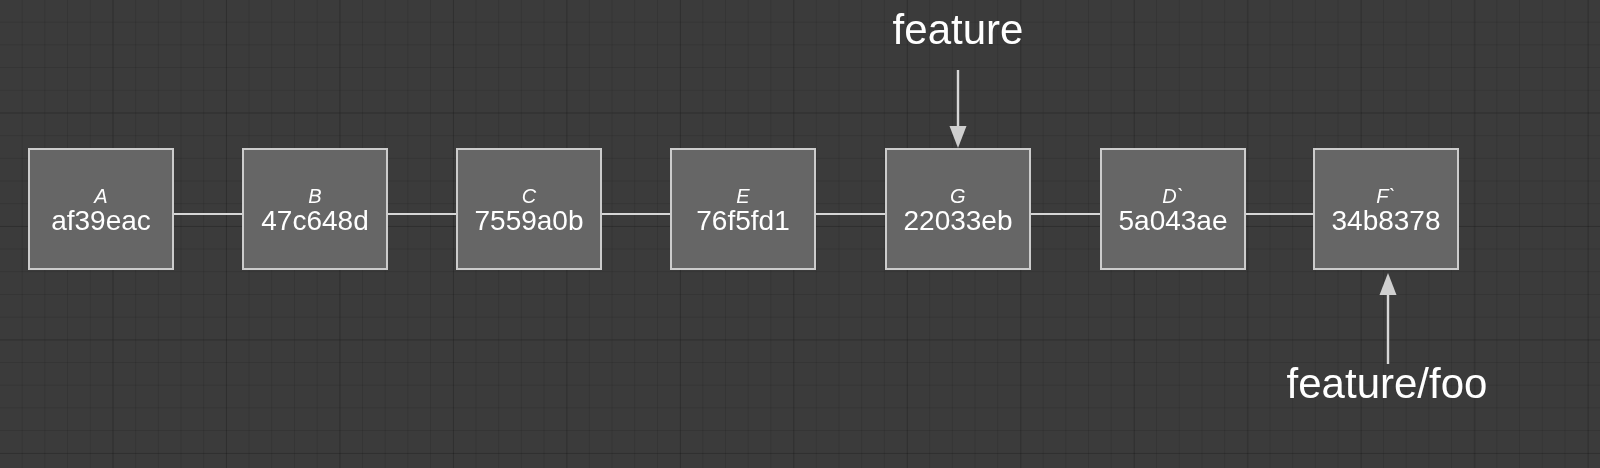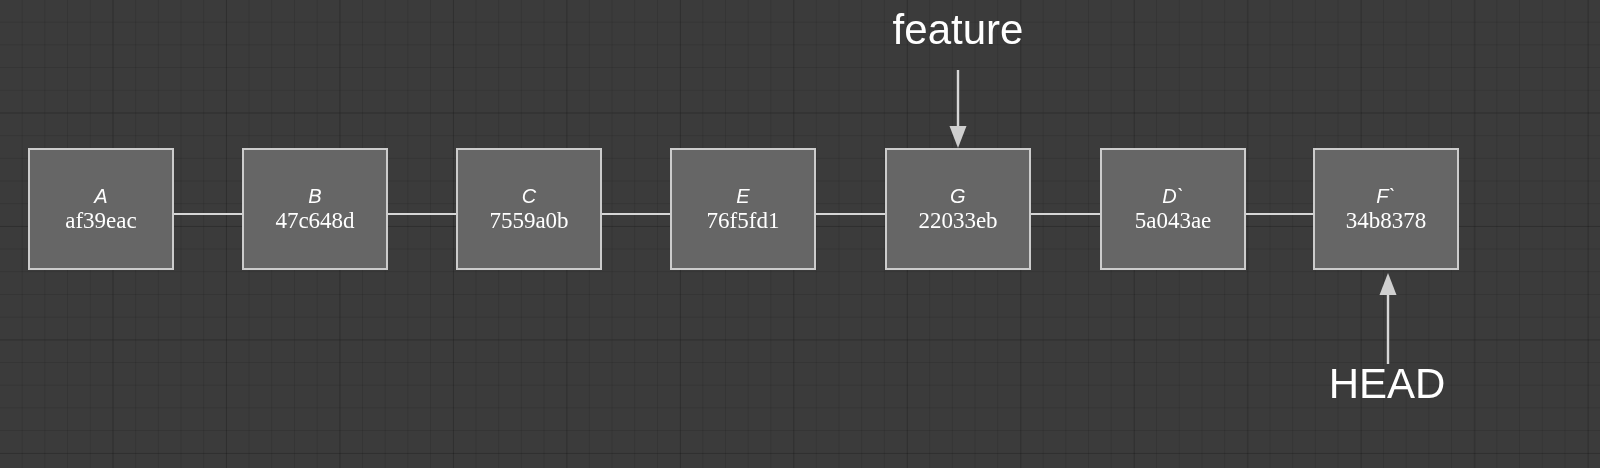--- a/index.html
+++ b/index.html
@@ -38,23 +38,22 @@
     justify-content: center;
     color: #ffffff;
   }
   .commit-letter {
     font-style: italic;
     font-size: 20px;
     line-height: 24px;
     letter-spacing: 0.2px;
   }
   .commit-hash {
-    font-size: 23px;
+    font-size: 28px;
     line-height: 26px;
-    font-family: Liberation Serif, serif;
   }
 
   .edge {
     position: absolute;
     height: 2px;
     background: #d6d6d6;
   }
 
   .ref-label {
     position: absolute;
@@ -123,16 +122,16 @@
   <svg class="arrow-svg" style="left:940px; top:68px;" width="36" height="84" viewBox="0 0 36 84">
     <line x1="18" y1="2" x2="18" y2="64" stroke="#d6d6d6" stroke-width="2.4"></line>
     <polygon points="18,80 9.5,58 26.5,58" fill="#cfcfcf"></polygon>
   </svg>
 
   <svg class="arrow-svg" style="left:1370px; top:270px;" width="36" height="96" viewBox="0 0 36 96">
     <line x1="18" y1="94" x2="18" y2="20" stroke="#d6d6d6" stroke-width="2.4"></line>
     <polygon points="18,3 9.5,25 26.5,25" fill="#cfcfcf"></polygon>
   </svg>
   <div class="ref-label" style="left:1237px; top:360px; width:300px;">
-    <div>HEAD</div>
+    <div>feature/foo</div>
   </div>
 
 </div>
 
 </body></html>

